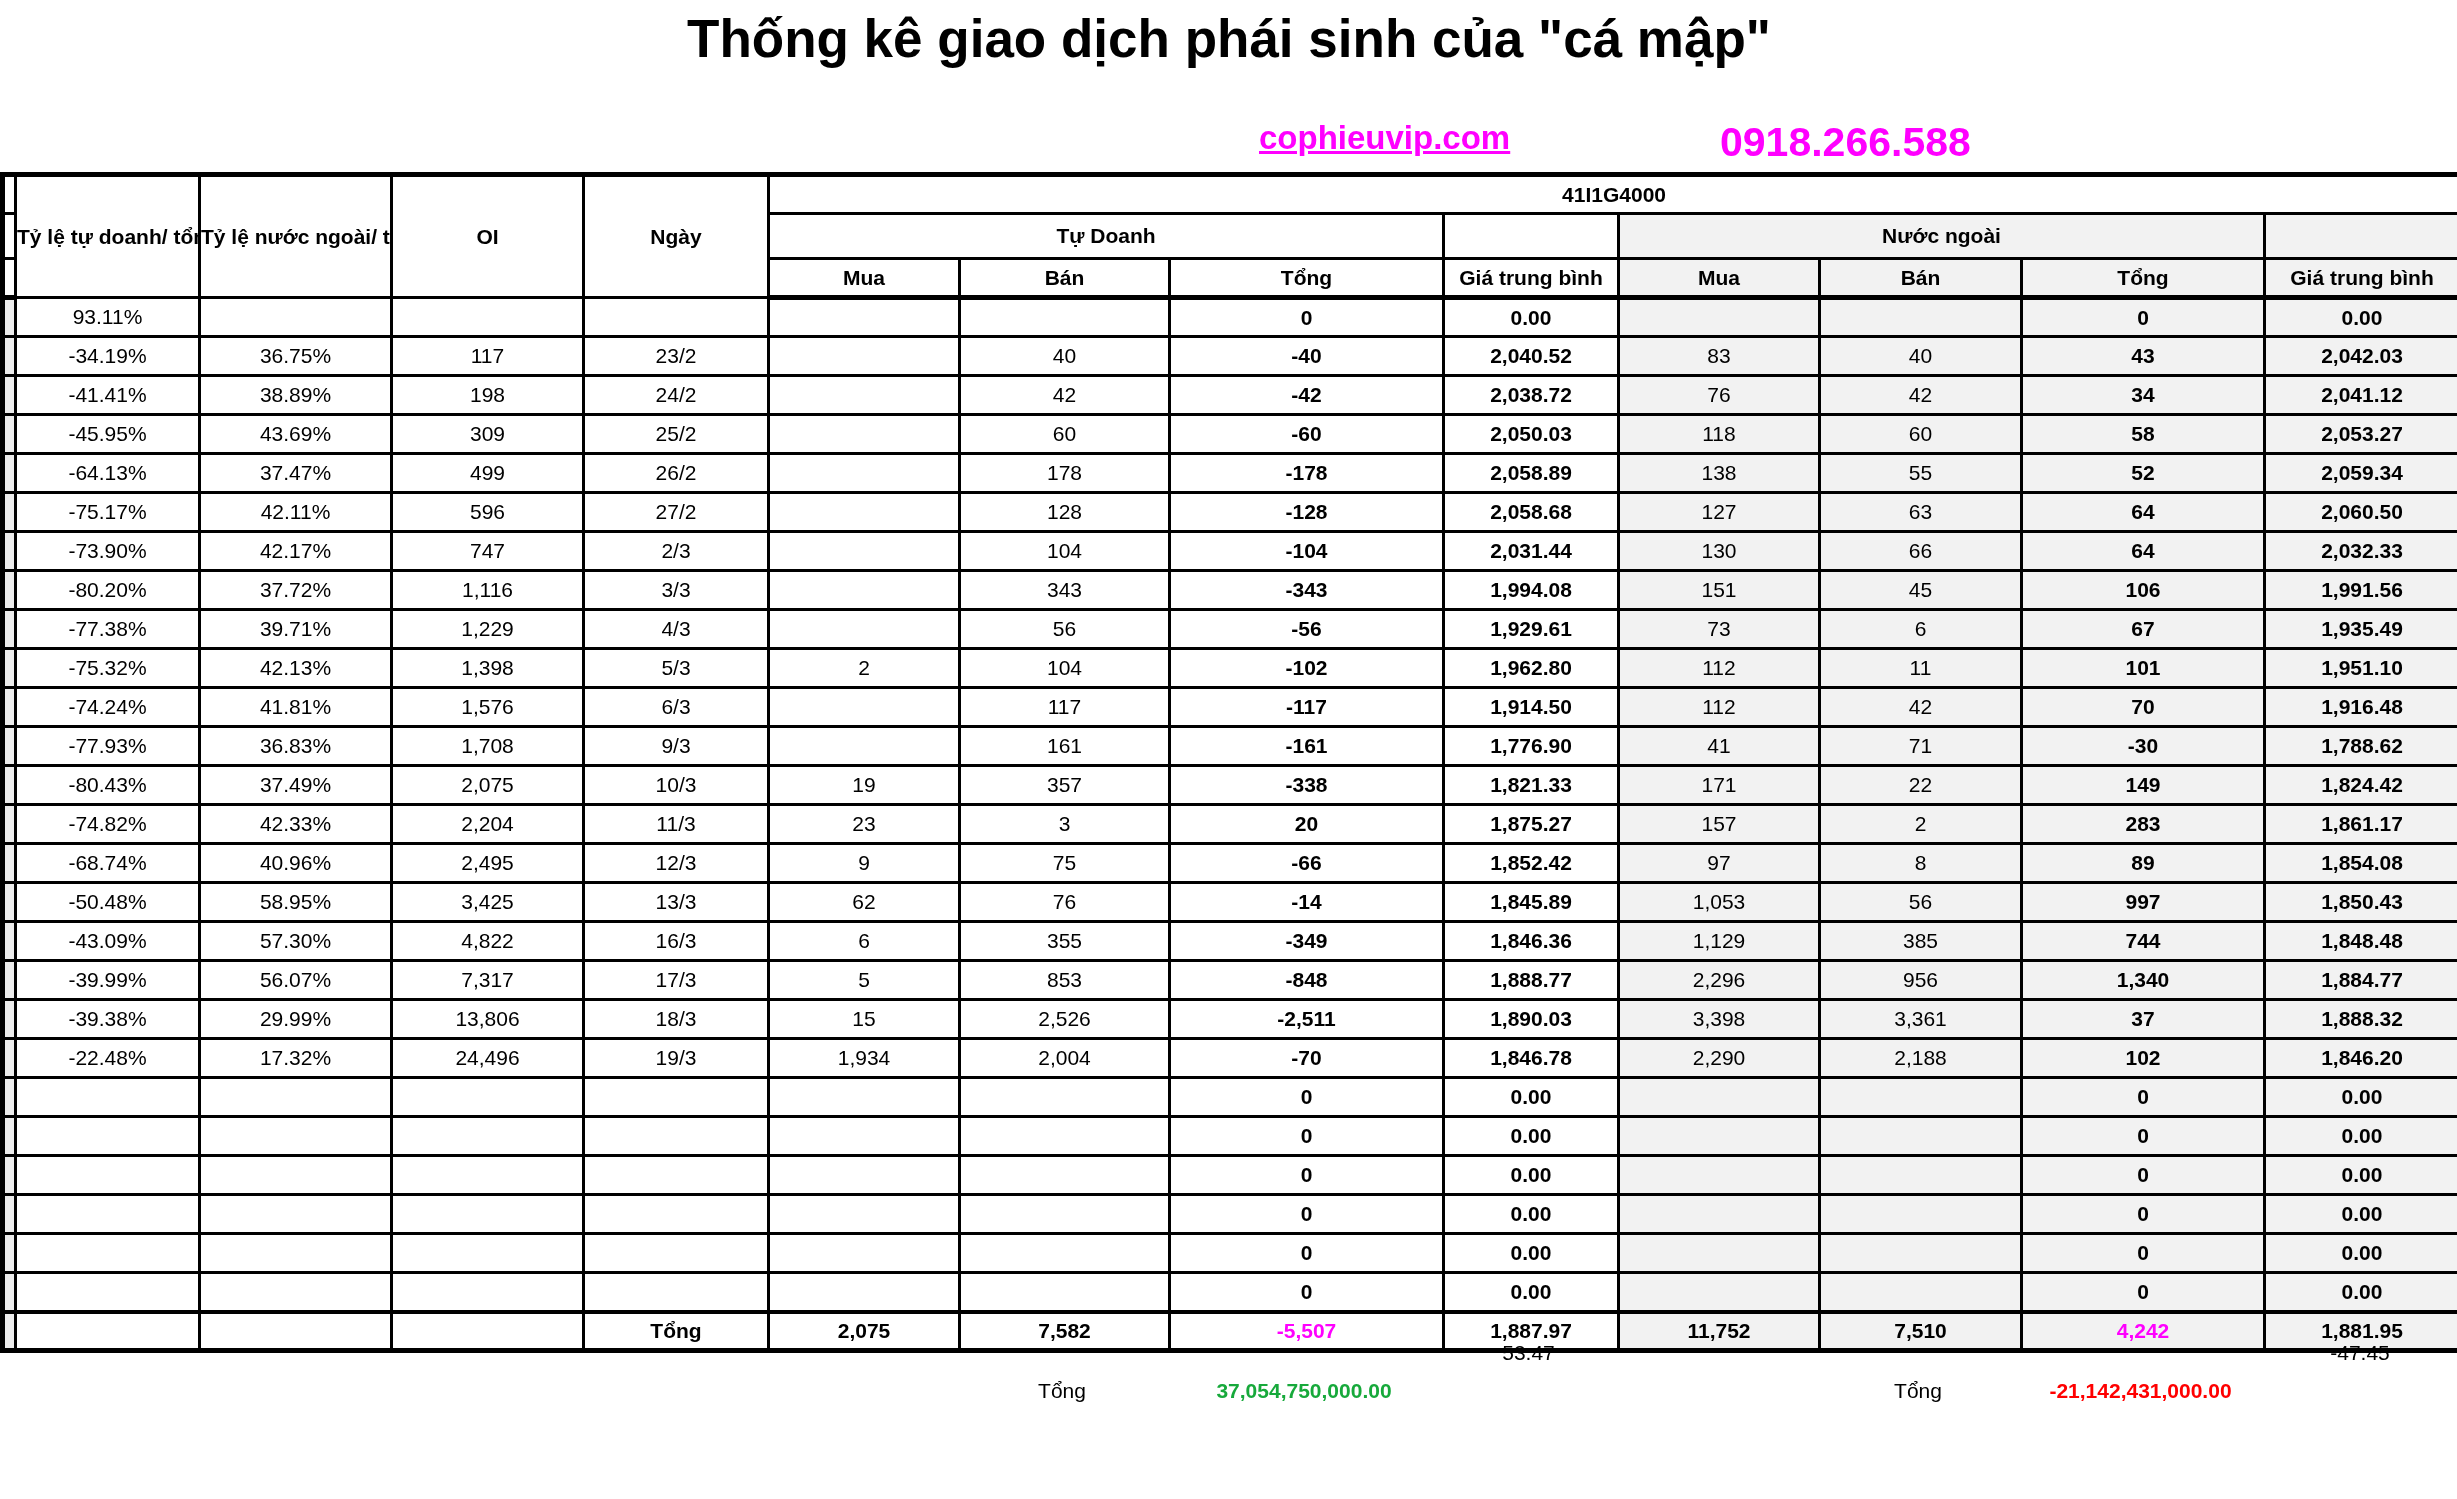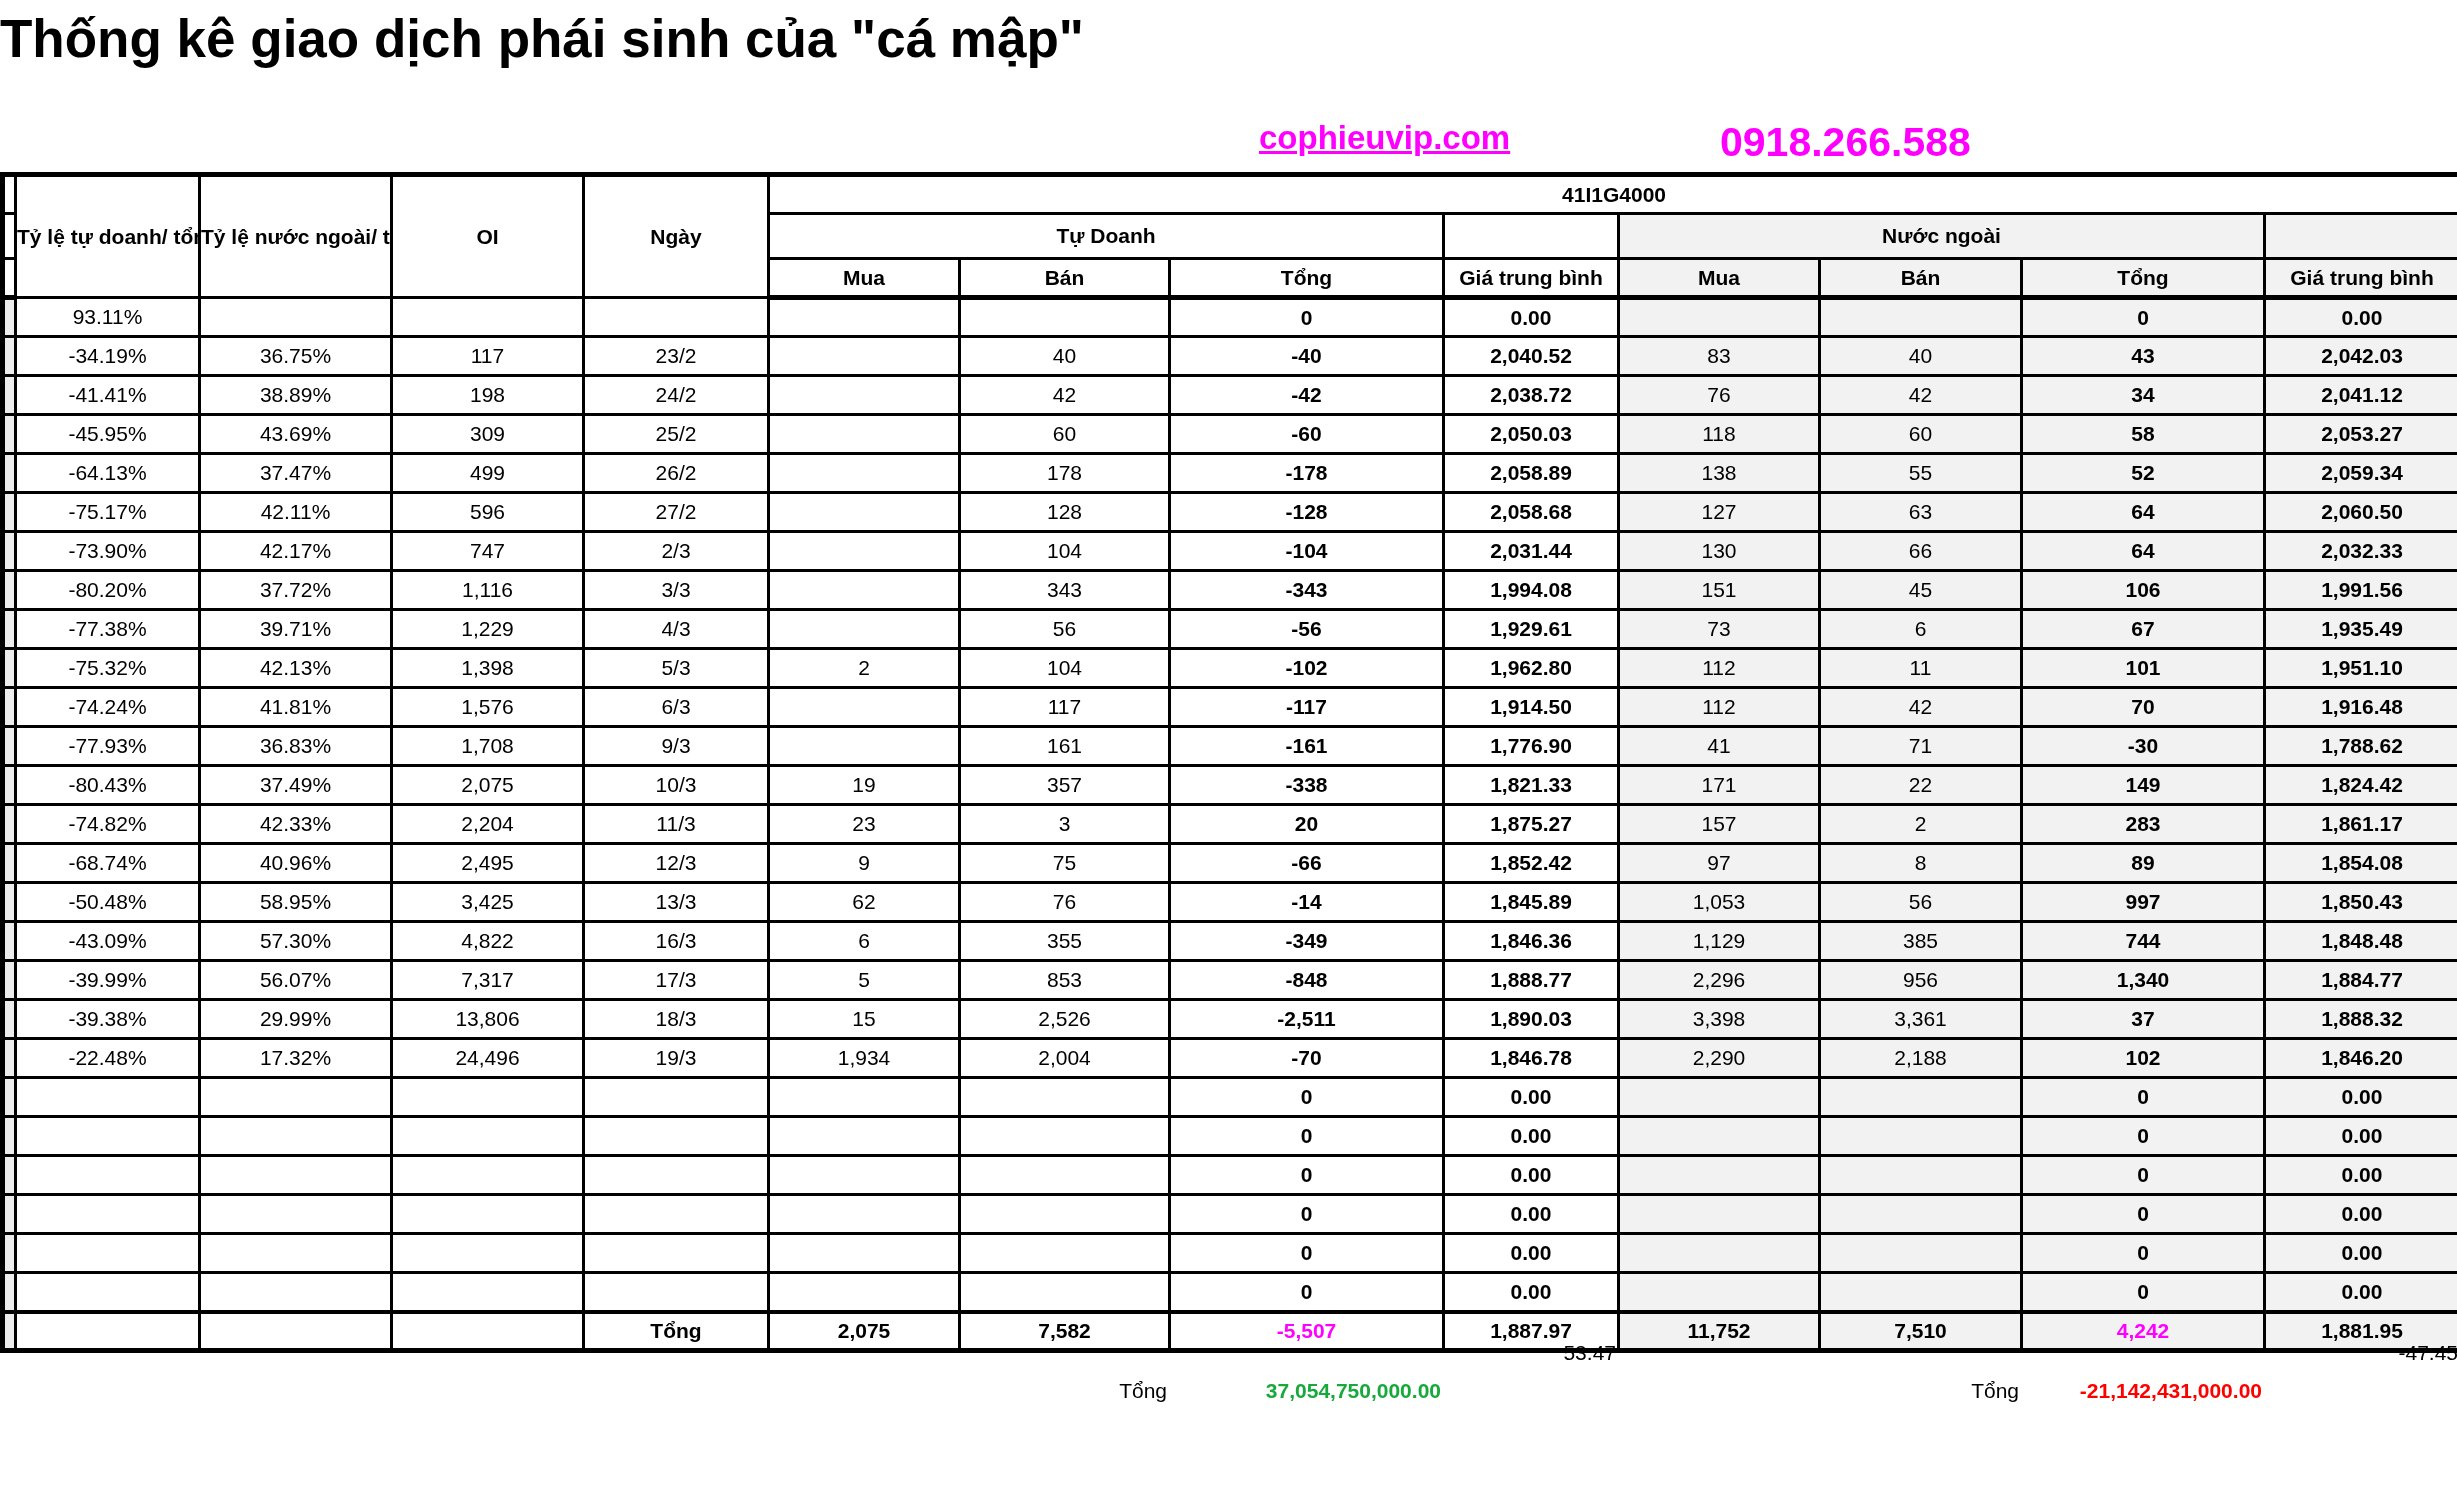--- a/index.html
+++ b/index.html
@@ -7,21 +7,21 @@
     --green:#17A93B;
     --red:#FF0000;
     --graybg:#F2F2F2;
     --sliver:#EDEDED;
   }
   *{box-sizing:border-box;margin:0;padding:0}
   html,body{background:#fff}
   body{font-family:"Liberation Sans","DejaVu Sans",sans-serif;color:#000}
   .page{position:relative;width:2458px;height:1499px;background:#fff;overflow:hidden}
 
-  .title{position:absolute;top:8px;left:0;width:2458px;
+  .title{position:absolute;top:8px;left:0;width:2458px;text-align:center;
          font-size:53px;font-weight:bold;letter-spacing:0px}
   .site{position:absolute;top:119px;left:1259px;font-size:33px;font-weight:bold;
         color:var(--magenta);text-decoration:underline;cursor:pointer}
   .phone{position:absolute;top:119px;left:1720px;font-size:41px;font-weight:bold;
          color:var(--magenta)}
 
   table.grid{position:absolute;top:172px;left:0;width:2448px;border-collapse:collapse;
              table-layout:fixed;border:5px solid #000}
   table.grid td{border:3px solid #000;text-align:center;vertical-align:middle;
                 font-size:21px;height:39px;padding:0;white-space:nowrap;overflow:hidden}
@@ -32,21 +32,21 @@
   .col-sliver{background:var(--sliver)}
   thead .col-sliver{background:#fff}
   .gray{background:var(--graybg)}
   .col-nn_mua,.col-nn_ban,.col-nn_tong,.col-nn_gtb{background:var(--graybg)}
   .col-td_tong,.col-td_gtb,.col-nn_tong,.col-nn_gtb{font-weight:bold}
   tr.total-row td{font-weight:bold;border-top-width:4px;border-bottom-width:5px}
   tr.total-row .col-td_tong,tr.total-row .col-nn_tong{color:var(--magenta)}
 
   table.foot{position:absolute;top:1334px;left:0;width:2448px;border-collapse:collapse;
              table-layout:fixed}
-  table.foot td{border:none;text-align:right;vertical-align:middle;font-size:21px;
+  table.foot td{border:none;text-align:center;vertical-align:middle;font-size:21px;
                 padding:0;white-space:nowrap;overflow:hidden}
   tr.frow1{height:37px} .frow{height:39px}
   td.box{border:3px solid #000}
   td.box-t{border-top-width:4px} td.box-b{border-bottom-width:4px}
   td.box-l{border-left-width:4px} td.box-r{border-right-width:4px}
   td.pnl-label{text-align:left;padding-left:8px}
   td.pnl-val{text-align:right;padding-right:10px;font-weight:bold}
   .green{color:var(--green)} .red{color:var(--red)}
 </style>
 </head>

